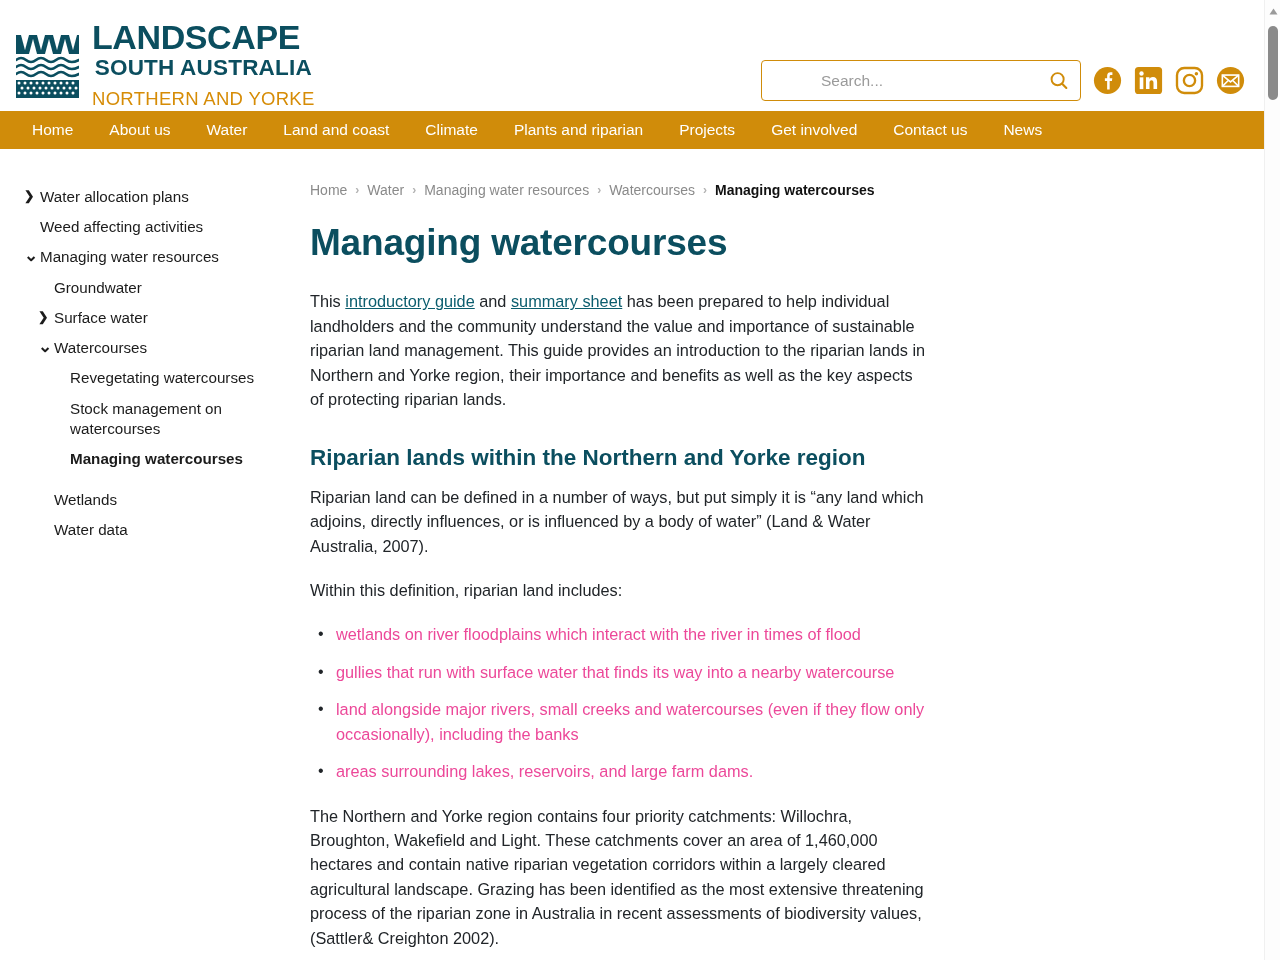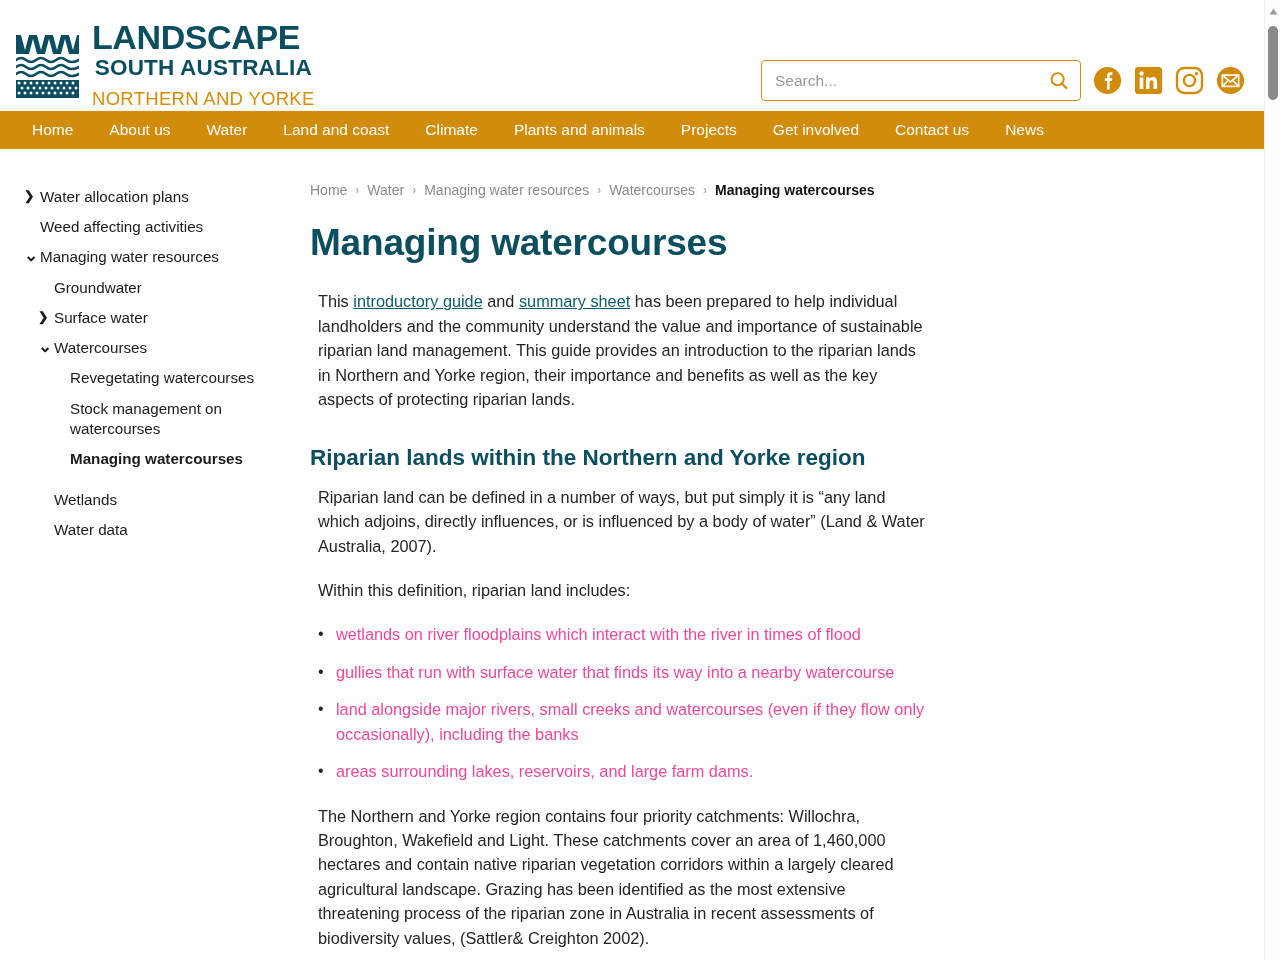--- a/index.html
+++ b/index.html
@@ -52,20 +52,21 @@
 
   .search-wrap {
     position: absolute;
     left: 761px; top: 60px;
     width: 320px; height: 41px;
     border: 1.6px solid #d08c0a;
     border-radius: 4px;
     background: #ffffff;
     display: flex;
     align-items: center;
+    padding-left: 46px;
   }
   .search-input {
     flex: 1 1 auto;
     border: none; outline: none; background: transparent;
     font-family: "Liberation Sans", sans-serif;
     font-size: 15.5px;
     color: #444;
     padding: 0 6px 0 13px;
     height: 100%;
   }
@@ -183,21 +184,21 @@
     font-size: 22.5px;
     font-weight: bold;
     color: #0b4e5f;
     margin: 32px 0 14px 0;
     line-height: 1.2;
   }
   p.body-text {
     font-size: 16.3px;
     color: #212529;
     line-height: 1.50;
-    margin: 0 0 20px 8px;
+    margin: 0 0 20px 0;
   }
   a.inline-link {
     color: #0b5d6e;
     text-decoration: underline;
     cursor: pointer;
   }
   ul.body-list {
     margin: 14px 0 20px 0;
     padding-left: 26px;
     list-style: none;
@@ -358,21 +359,21 @@
       </a>
     </div>
   </div>
 
   <div class="nav" id="nav-root">
       <a class="nav-item">Home</a>
       <a class="nav-item">About us</a>
       <a class="nav-item">Water</a>
       <a class="nav-item">Land and coast</a>
       <a class="nav-item">Climate</a>
-      <a class="nav-item">Plants and animals</a>
+      <a class="nav-item">Plants and riparian</a>
       <a class="nav-item">Projects</a>
       <a class="nav-item">Get involved</a>
       <a class="nav-item">Contact us</a>
       <a class="nav-item">News</a>
     </div>
 
   <div class="content">
 
     <aside class="sidebar" id="sidebar-root">
         <div class="side-item lvl0">

